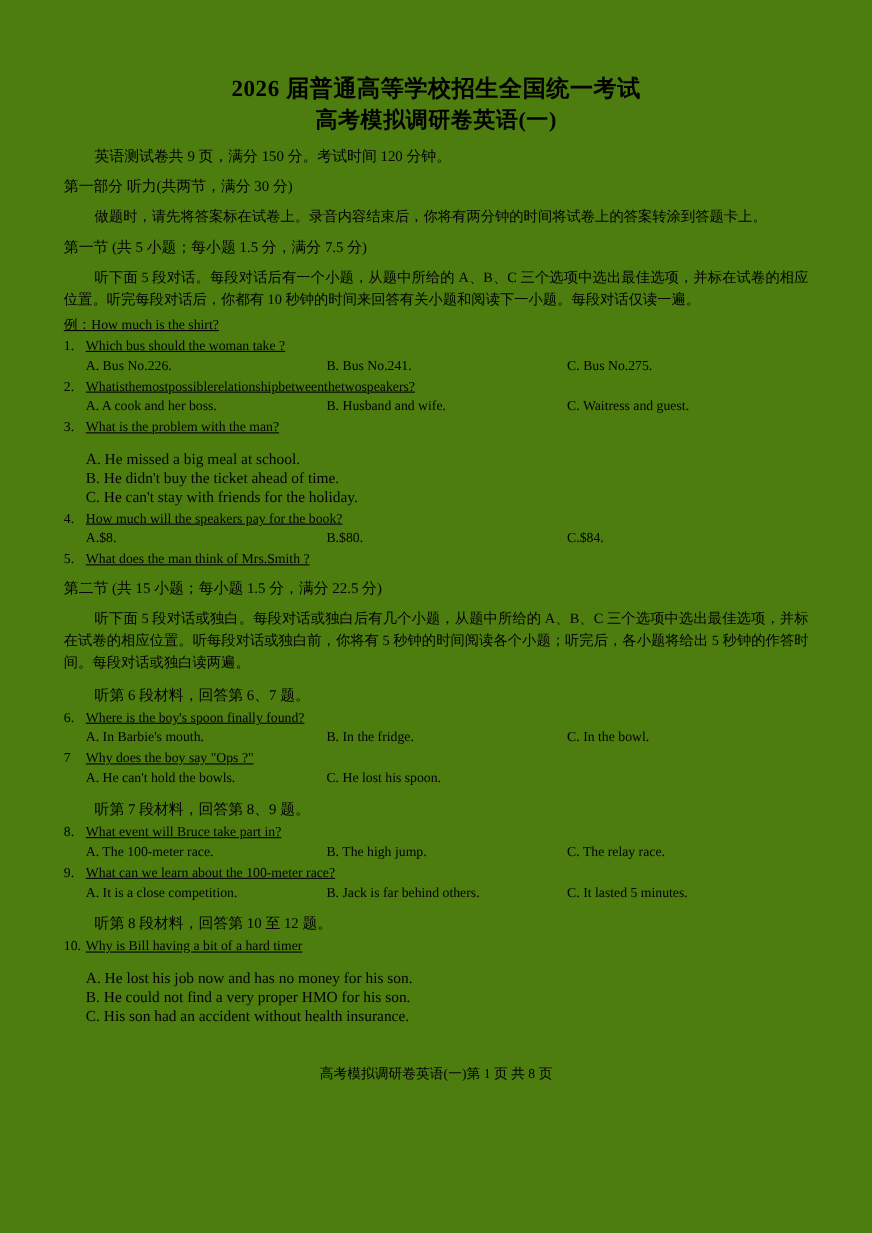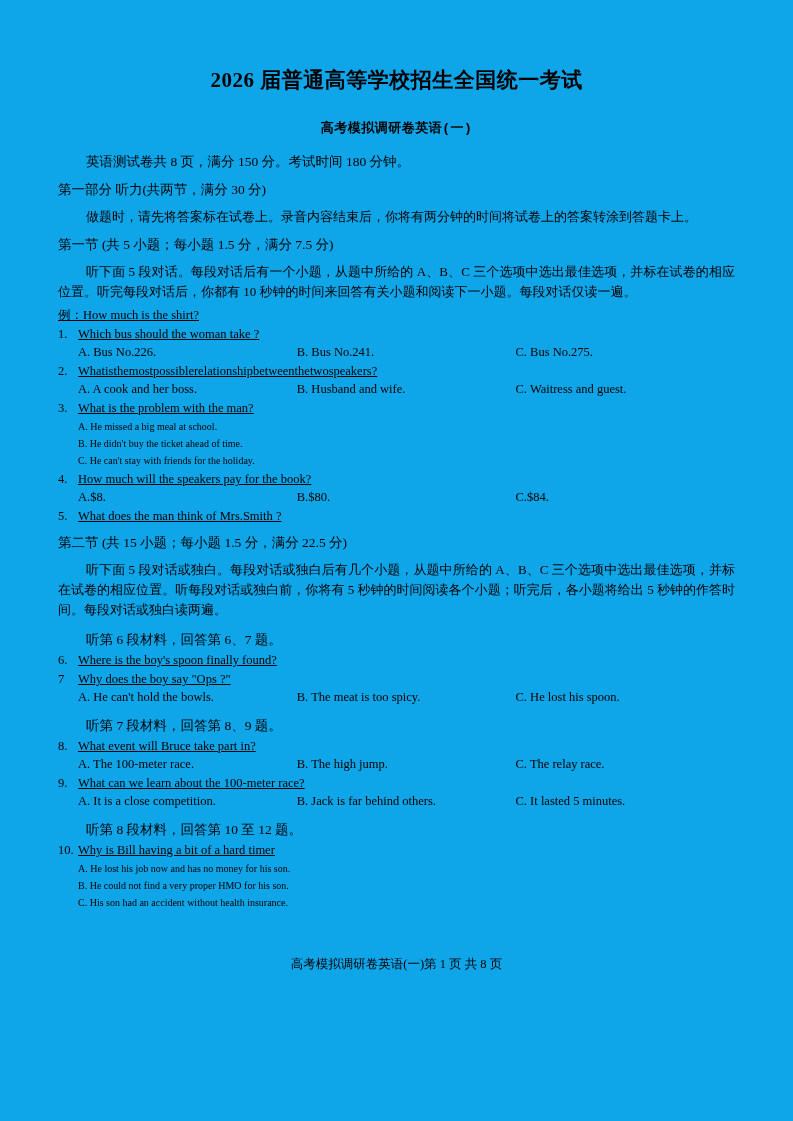--- a/index.html
+++ b/index.html
@@ -8,42 +8,41 @@
     background: #ffffff;
   }
   body {
     font-family: "Liberation Serif", "DejaVu Serif", serif;
     color: #000000;
   }
   .page {
     width: 793px;
     height: 1121px;
     position: relative;
-    background: #0ea5e9;
+    background: #4d7c0f;
     box-sizing: border-box;
     padding: 55px 58px 0 58px;
     overflow: hidden;
   }
   .title-block {
     text-align: center;
     margin-top: 10px;
   }
   .title-line-1 {
     font-size: 21px;
     font-weight: bold;
     letter-spacing: 0.5px;
     line-height: 30px;
   }
   .title-line-2 {
-    font-size: 13px;
+    font-size: 20px;
     font-weight: bold;
     letter-spacing: 0.5px;
     line-height: 28px;
-    margin-top: 20px;
-    font-family: Liberation Mono, monospace;
+    margin-top: 0;
   }
   .para {
     font-size: 13.5px;
     line-height: 20px;
     margin-top: 9px;
   }
   .indent {
     text-indent: 28px;
   }
   .sec-head {
@@ -81,24 +80,24 @@
     display: flex;
     font-size: 12.5px;
     line-height: 17px;
     padding-left: 20px;
     margin-top: 1px;
   }
   .opt {
     flex: 0 0 33.3%;
   }
   .opt-stack {
-    font-size: 10px;
+    font-size: 14px;
     line-height: 17px;
     padding-left: 20px;
-    margin-top: 1px;
+    margin-top: 13px;
   }
   .opt-stack div {
     line-height: 17px;
   }
   .ex-row {
     display: flex;
     font-size: 12.5px;
     line-height: 17px;
     padding-left: 38px;
   }
@@ -113,36 +112,36 @@
   .listen-head {
     font-size: 13.5px;
     line-height: 20px;
     margin-top: 10px;
     text-indent: 28px;
   }
   .footer {
     position: absolute;
     left: 0;
     right: 0;
-    bottom: 148px;
+    bottom: 136px;
     text-align: center;
     font-size: 12.5px;
   }
 </style>
 </head>
 <body>
 
 <div class="page">
 
   <div class="title-block">
     <div class="title-line-1">2026 届普通高等学校招生全国统一考试</div>
     <div class="title-line-2">高考模拟调研卷英语(一)</div>
   </div>
 
-  <div class="para indent">英语测试卷共 8 页，满分 150 分。考试时间 180 分钟。</div>
+  <div class="para indent">英语测试卷共 9 页，满分 150 分。考试时间 120 分钟。</div>
 
   <div class="sec-head">第一部分 听力(共两节，满分 30 分)</div>
 
   <div class="instr indent">做题时，请先将答案标在试卷上。录音内容结束后，你将有两分钟的时间将试卷上的答案转涂到答题卡上。</div>
 
   <div class="sec-head">第一节 (共 5 小题；每小题 1.5 分，满分 7.5 分)</div>
 
   <div class="instr indent">听下面 5 段对话。每段对话后有一个小题，从题中所给的 A、B、C 三个选项中选出最佳选项，并标在试卷的相应位置。听完每段对话后，你都有 10 秒钟的时间来回答有关小题和阅读下一小题。每段对话仅读一遍。</div>
 
   <div class="example-line">
@@ -197,28 +196,32 @@
   <div class="sec-head">第二节 (共 15 小题；每小题 1.5 分，满分 22.5 分)</div>
 
   <div class="instr indent">听下面 5 段对话或独白。每段对话或独白后有几个小题，从题中所给的 A、B、C 三个选项中选出最佳选项，并标在试卷的相应位置。听每段对话或独白前，你将有 5 秒钟的时间阅读各个小题；听完后，各小题将给出 5 秒钟的作答时间。每段对话或独白读两遍。</div>
 
   <div class="listen-head">听第 6 段材料，回答第 6、7 题。</div>
 
   <div class="q">
     <span class="q-num">6.</span>
     <span class="q-text">Where is the boy's spoon finally found?</span>
   </div>
+  <div class="opts">
+    <span class="opt">A. In Barbie's mouth.</span>
+    <span class="opt">B. In the fridge.</span>
+    <span class="opt">C. In the bowl.</span>
+  </div>
 
   <div class="q">
     <span class="q-num">7</span>
     <span class="q-text">Why does the boy say "Ops ?"</span>
   </div>
   <div class="opts">
     <span class="opt">A. He can't hold the bowls.</span>
-    <span class="opt">B. The meat is too spicy.</span>
     <span class="opt">C. He lost his spoon.</span>
   </div>
 
   <div class="listen-head">听第 7 段材料，回答第 8、9 题。</div>
 
   <div class="q">
     <span class="q-num">8.</span>
     <span class="q-text">What event will Bruce take part in?</span>
   </div>
   <div class="opts">

